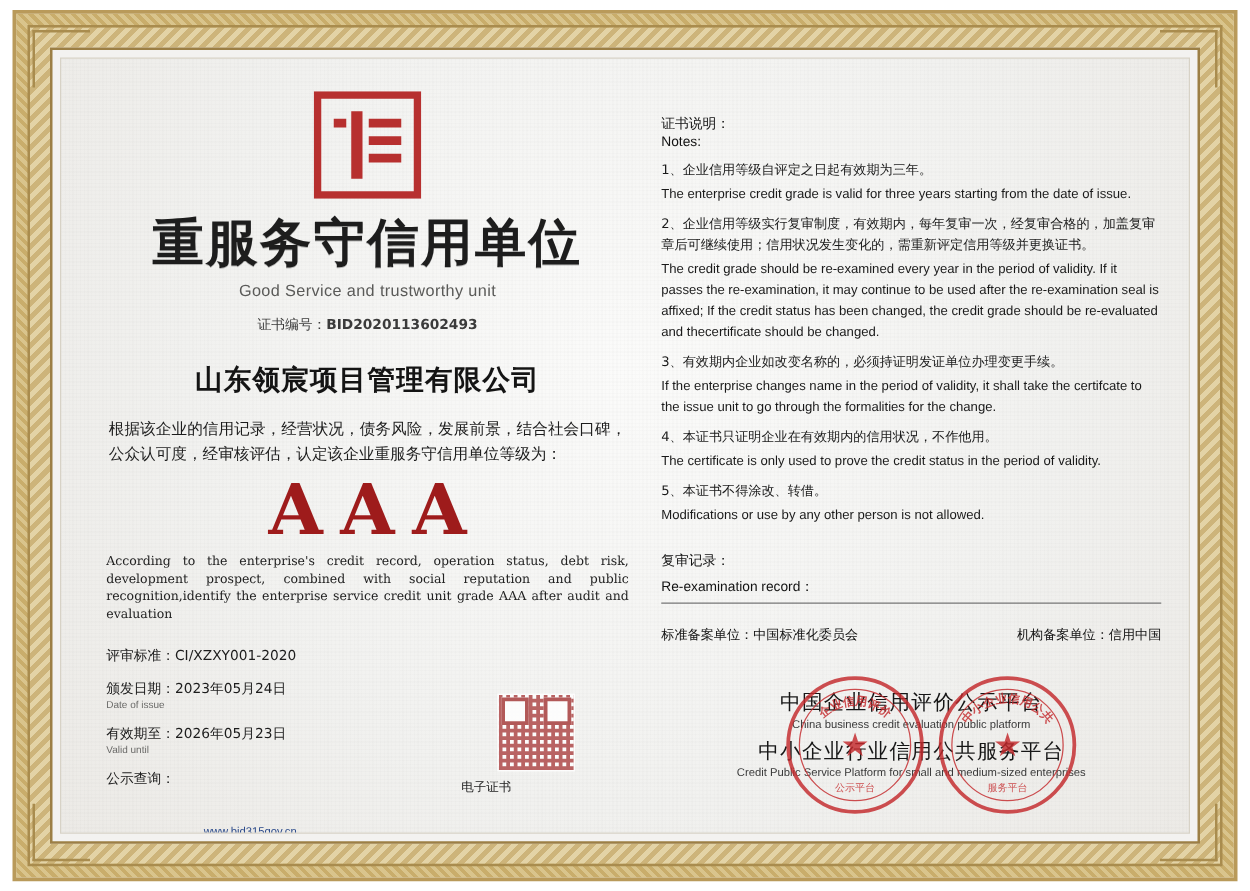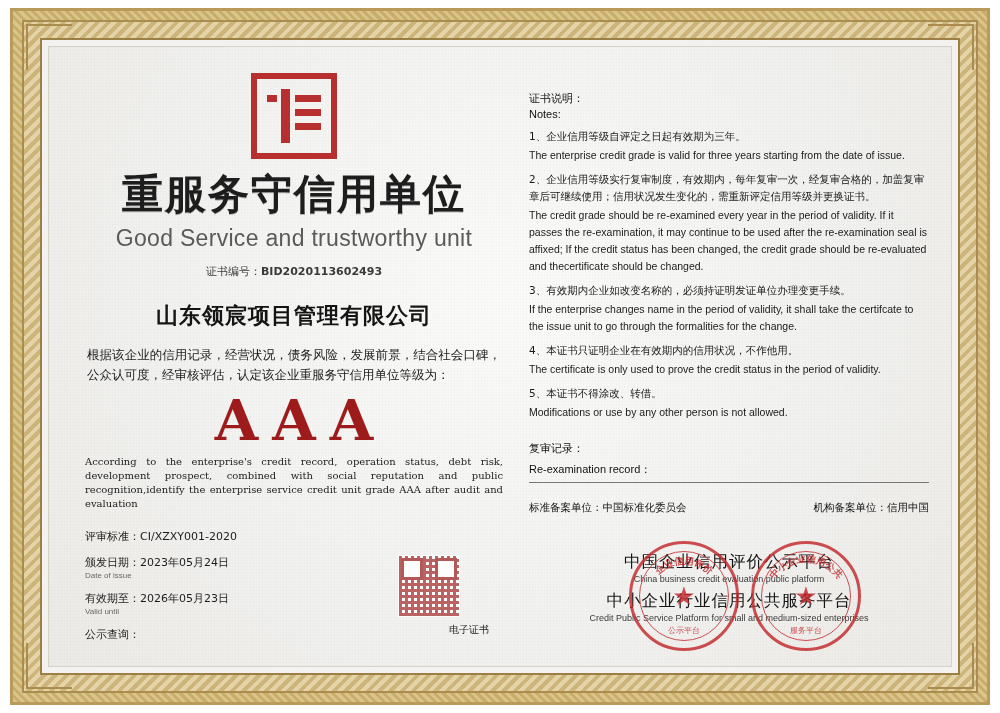--- a/index.html
+++ b/index.html
@@ -72,21 +72,21 @@
   .logo svg{display:block;}
 
   .main-title{
     text-align:center;
     font-family:"DejaVu Sans", sans-serif;
     font-size:41px;font-weight:bold;color:#1d1d1d;
     letter-spacing:2px;margin-top:2px;
     text-shadow:0 1px 0 rgba(0,0,0,.25);
   }
   .sub-title{
-    text-align:center;font-size:23px;color:#5a5a58;
+    text-align:center;font-size:13px;color:#5a5a58;
     margin-top:3px;letter-spacing:.3px;
   }
   .cert-no{
     text-align:center;font-size:11px;color:#3b3b3b;margin-top:12px;
     font-family:"DejaVu Sans", sans-serif;
   }
   .cert-no b{font-weight:bold;}
   .company{
     text-align:center;
     font-family:"DejaVu Sans", sans-serif;
@@ -119,21 +119,21 @@
   .meta-en{font-size:8px;color:#6a6a68;margin-top:1px;}
   .meta-val{font-family:"DejaVu Sans", sans-serif;}
 
   .inquiry{position:relative;}
   .inquiry .links{
     position:absolute;left:78px;top:0;font-size:9px;color:#2b4a8a;line-height:12px;margin-top:44px;
   }
 
   
   .qr-block{
-    position:absolute;left:320px;top:508px;width:120px;text-align:right;
+    position:absolute;left:320px;top:508px;width:120px;text-align:left;
   }
   .qr{
     width:60px;height:60px;margin:0 auto;
     background-color:#fff;
     background-image:
       repeating-linear-gradient(0deg,#b04b4b 0 3px,transparent 3px 6px),
       repeating-linear-gradient(90deg,#b04b4b 0 3px,transparent 3px 6px);
     background-size:6px 6px, 6px 6px;
     border:1px solid #fff;
     position:relative;

